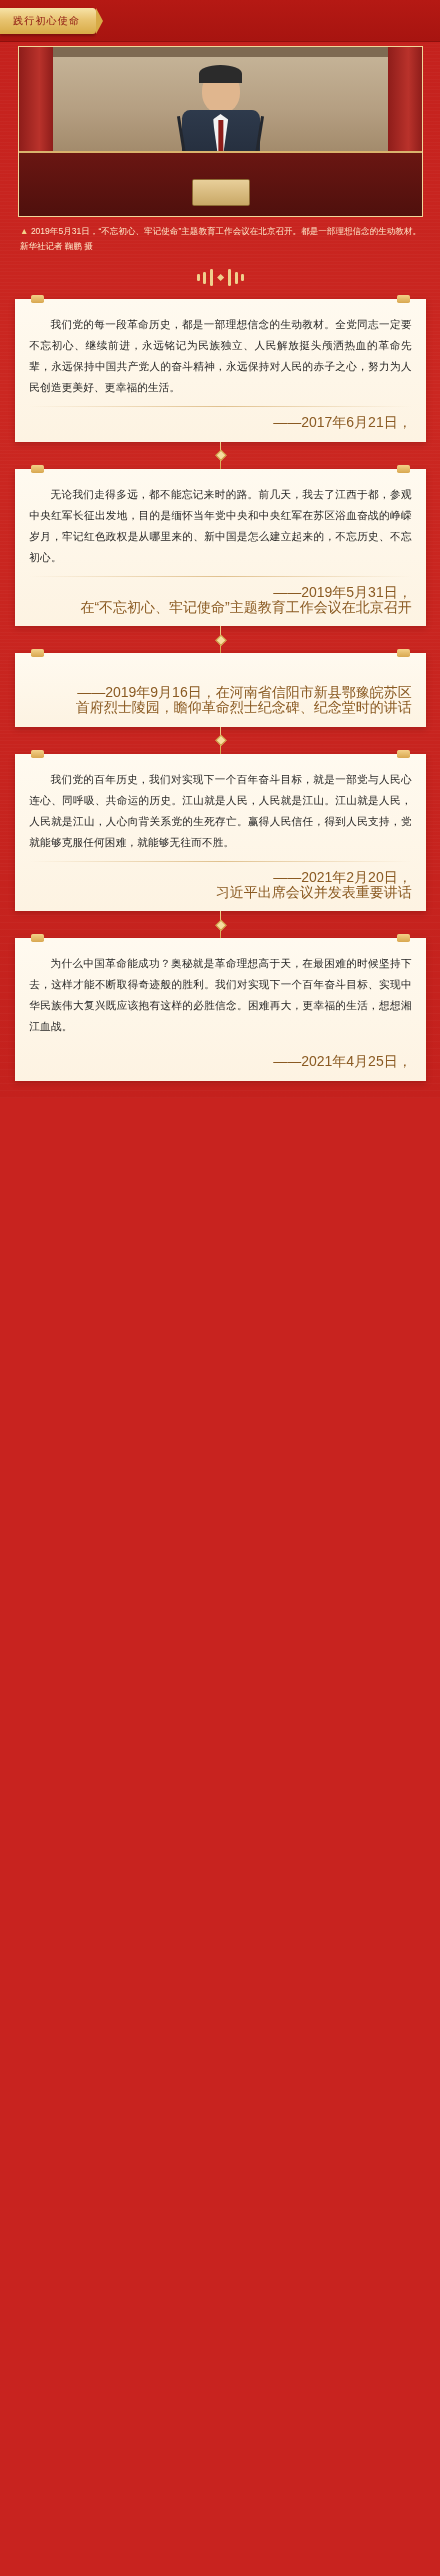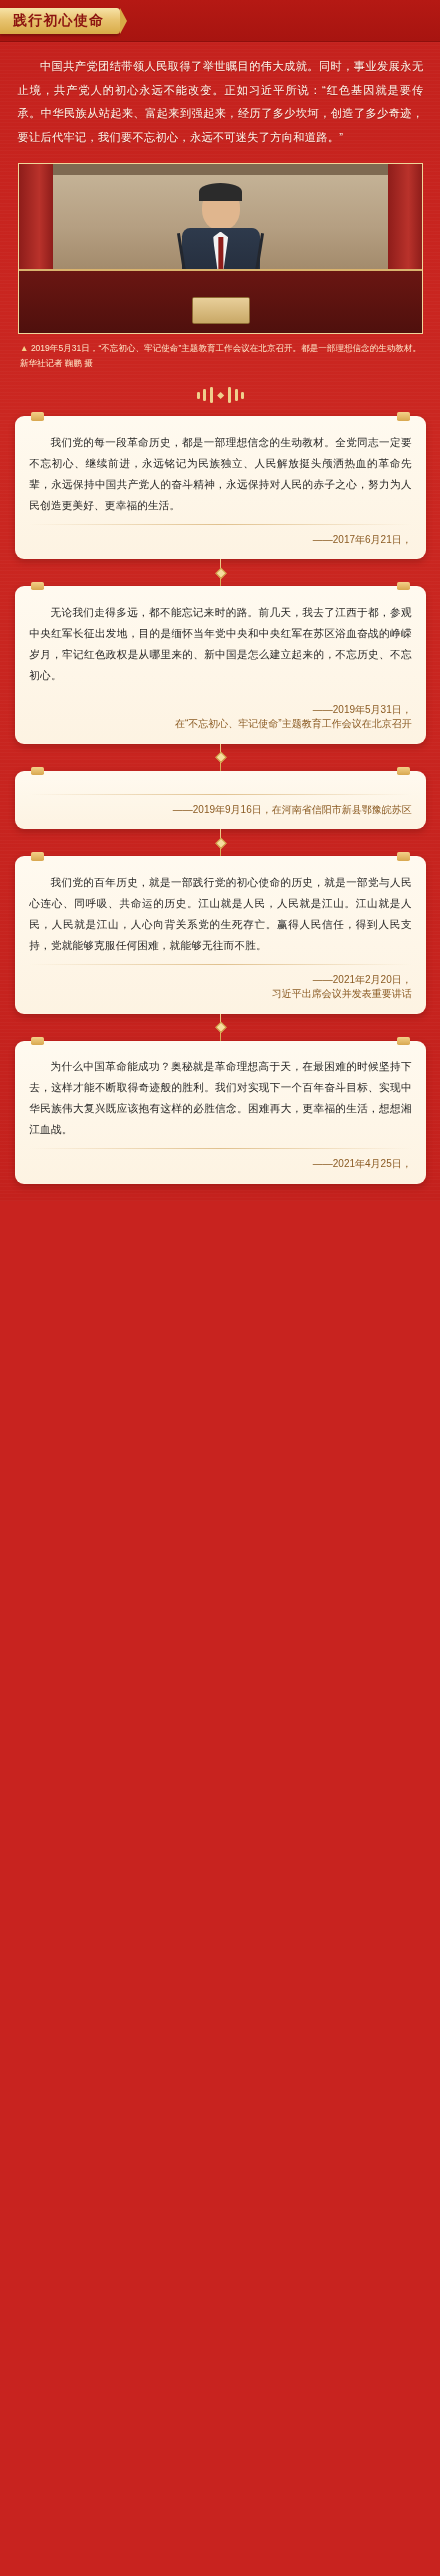--- a/index.html
+++ b/index.html
@@ -47,22 +47,22 @@
     position: absolute;
     right: -7px;
     top: 0;
     width: 0;
     height: 0;
     border-top: 13px solid transparent;
     border-bottom: 13px solid transparent;
     border-left: 7px solid #d8ab47;
   }
   .header-title {
-    font-size: 14px;
-    font-weight: bold;
+    font-size: 10px;
+    font-weight: normal;
     color: #8c1410;
     letter-spacing: 1.2px;
     white-space: nowrap;
   }
 
   
   .intro {
     padding: 13px 17.6px 10.6px 17.6px;
     font-size: 11.2px;
     line-height: 23.5px;
@@ -233,21 +233,21 @@
     top: 50%;
     left: 50%;
     transform: translate(-50%, -50%) rotate(45deg);
     width: 7.6px; height: 7.6px;
     background: #f7dc9f;
     border: 1.2px solid #c99a3e;
   }
   .card {
     position: relative;
     background: linear-gradient(180deg, #fffaf0 0%, #fdf3e2 100%);
-    border-radius: 9px;
+    border-radius: 0;
     padding: 15.3px 14px 11.8px 14px;
     box-shadow: 0 2.4px 5.9px rgba(80,10,8,0.28);
   }
   .card::before, .card::after {
     content: "";
     position: absolute;
     top: -4.1px;
     width: 13px; height: 8.2px;
     background: linear-gradient(180deg, #f4d189, #d8a74f);
     border-radius: 1.8px;
@@ -257,21 +257,21 @@
   .card-text {
     font-size: 10.6px;
     line-height: 21px;
     color: #1f1f1f;
     text-indent: 2em;
     text-align: justify;
     letter-spacing: 0.2px;
   }
   .card-source {
     margin-top: 8.2px;
-    font-size: 10px;
+    font-size: 14px;
     line-height: 14.7px;
     color: #8a5a22;
     text-align: right;
   }
   .card-source .src-line2 { display: block; }
   .card-rule {
     margin-top: 8.2px;
     height: 0.6px;
     background: linear-gradient(90deg, rgba(200,150,70,0) 0%, rgba(200,150,70,0.55) 50%, rgba(200,150,70,0) 100%);
   }
@@ -281,21 +281,20 @@
 <body>
 
 <div class="page">
 
   <div class="header">
     <div class="header-ribbon">
       <span class="header-title">践行初心使命</span>
     </div>
   </div>
 
-  <div class="intro">中国共产党团结带领人民取得了举世瞩目的伟大成就。同时，事业发展永无止境，共产党人的初心永远不能改变。正如习近平所说：“红色基因就是要传承。中华民族从站起来、富起来到强起来，经历了多少坎坷，创造了多少奇迹，要让后代牢记，我们要不忘初心，永远不可迷失了方向和道路。”</div>
 
   <div class="photo-wrap">
     <div class="photo">
       <div class="ph-backdrop"></div>
       <div class="ph-curtain-l"></div>
       <div class="ph-curtain-r"></div>
       <div class="ph-person">
         <div class="ph-head"></div>
         <div class="ph-body"></div>
       </div>
@@ -350,32 +349,33 @@
     <div class="connector">
       <div class="line"></div>
       <div class="bead"></div>
     </div>
 
     <div class="card-block">
       <div class="card">
         <div class="card-rule"></div>
         <div class="card-source">
           <span>——2019年9月16日，在河南省信阳市新县鄂豫皖苏区</span>
+          <span class="src-line2">首府烈士陵园，瞻仰革命烈士纪念碑、纪念堂时的讲话</span>
         </div>
       </div>
     </div>
 
     <div class="connector">
       <div class="line"></div>
       <div class="bead"></div>
     </div>
 
     <div class="card-block">
       <div class="card">
-        <div class="card-text">我们党的百年历史，就是一部践行党的初心使命的历史，就是一部党与人民心连心、同呼吸、共命运的历史。江山就是人民，人民就是江山。江山就是人民，人民就是江山，人心向背关系党的生死存亡。赢得人民信任，得到人民支持，党就能够克服任何困难，就能够无往而不胜。</div>
+        <div class="card-text">我们党的百年历史，我们对实现下一个百年奋斗目标，就是一部党与人民心连心、同呼吸、共命运的历史。江山就是人民，人民就是江山。江山就是人民，人民就是江山，人心向背关系党的生死存亡。赢得人民信任，得到人民支持，党就能够克服任何困难，就能够无往而不胜。</div>
         <div class="card-rule"></div>
         <div class="card-source">
           <span>——2021年2月20日，</span>
           <span class="src-line2">习近平出席会议并发表重要讲话</span>
         </div>
       </div>
     </div>
 
     <div class="connector">
       <div class="line"></div>

